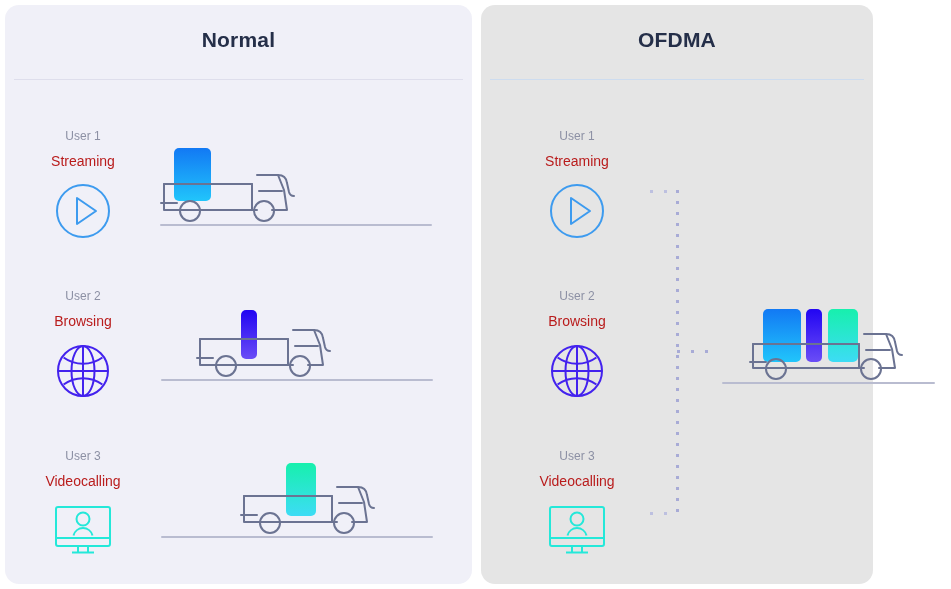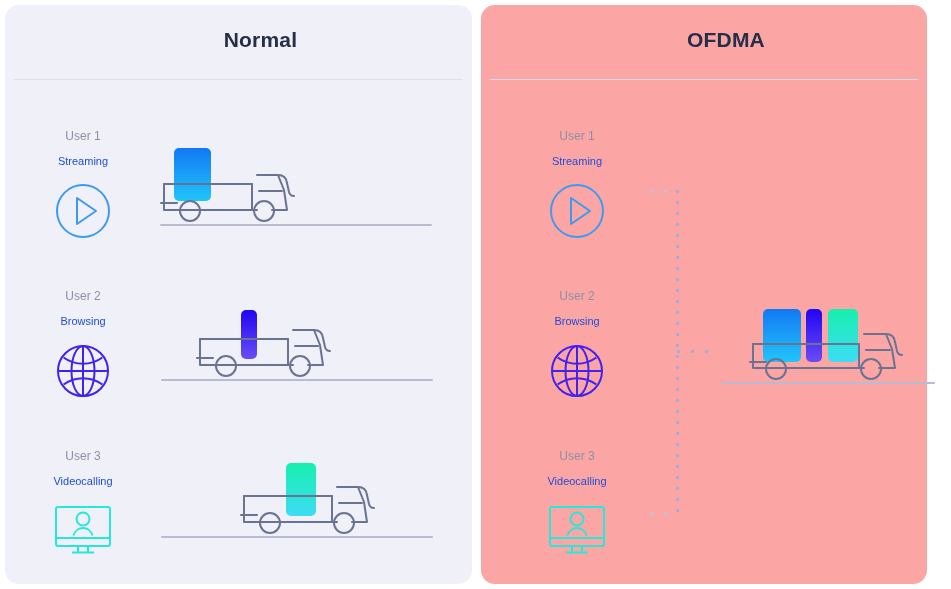--- a/index.html
+++ b/index.html
@@ -29,34 +29,33 @@
     border-radius: 14px;
     overflow: hidden;
   }
   .panel-left {
     left: 5px;
     width: 467px;
     background: #f0f0f8;
   }
   .panel-right {
     left: 481px;
-    width: 446px;
-    background: #fca5a5;
+    width: 392px;
+    background: #e5e5e5;
   }
 
   .panel-header {
     position: absolute;
     left: 0;
     top: 0;
     width: 100%;
     height: 69px;
     display: flex;
     align-items: center;
     justify-content: center;
-    padding-left: 22px;
   }
   .panel-title {
     font-size: 21px;
     font-weight: bold;
     color: #252f49;
     letter-spacing: 0.2px;
   }
   .header-rule {
     position: absolute;
     left: 9px;
@@ -74,22 +73,22 @@
     position: absolute;
     width: 160px;
     text-align: center;
   }
   .user-label {
     font-size: 12px;
     color: #8c90a4;
     line-height: 25px;
   }
   .user-activity {
-    font-size: 11px;
-    color: #1d4ed8;
+    font-size: 14px;
+    color: #b91c1c;
     line-height: 25px;
   }
   .user-icon {
     margin-top: 8px;
     height: 58px;
     display: flex;
     align-items: center;
     justify-content: center;
   }
 

